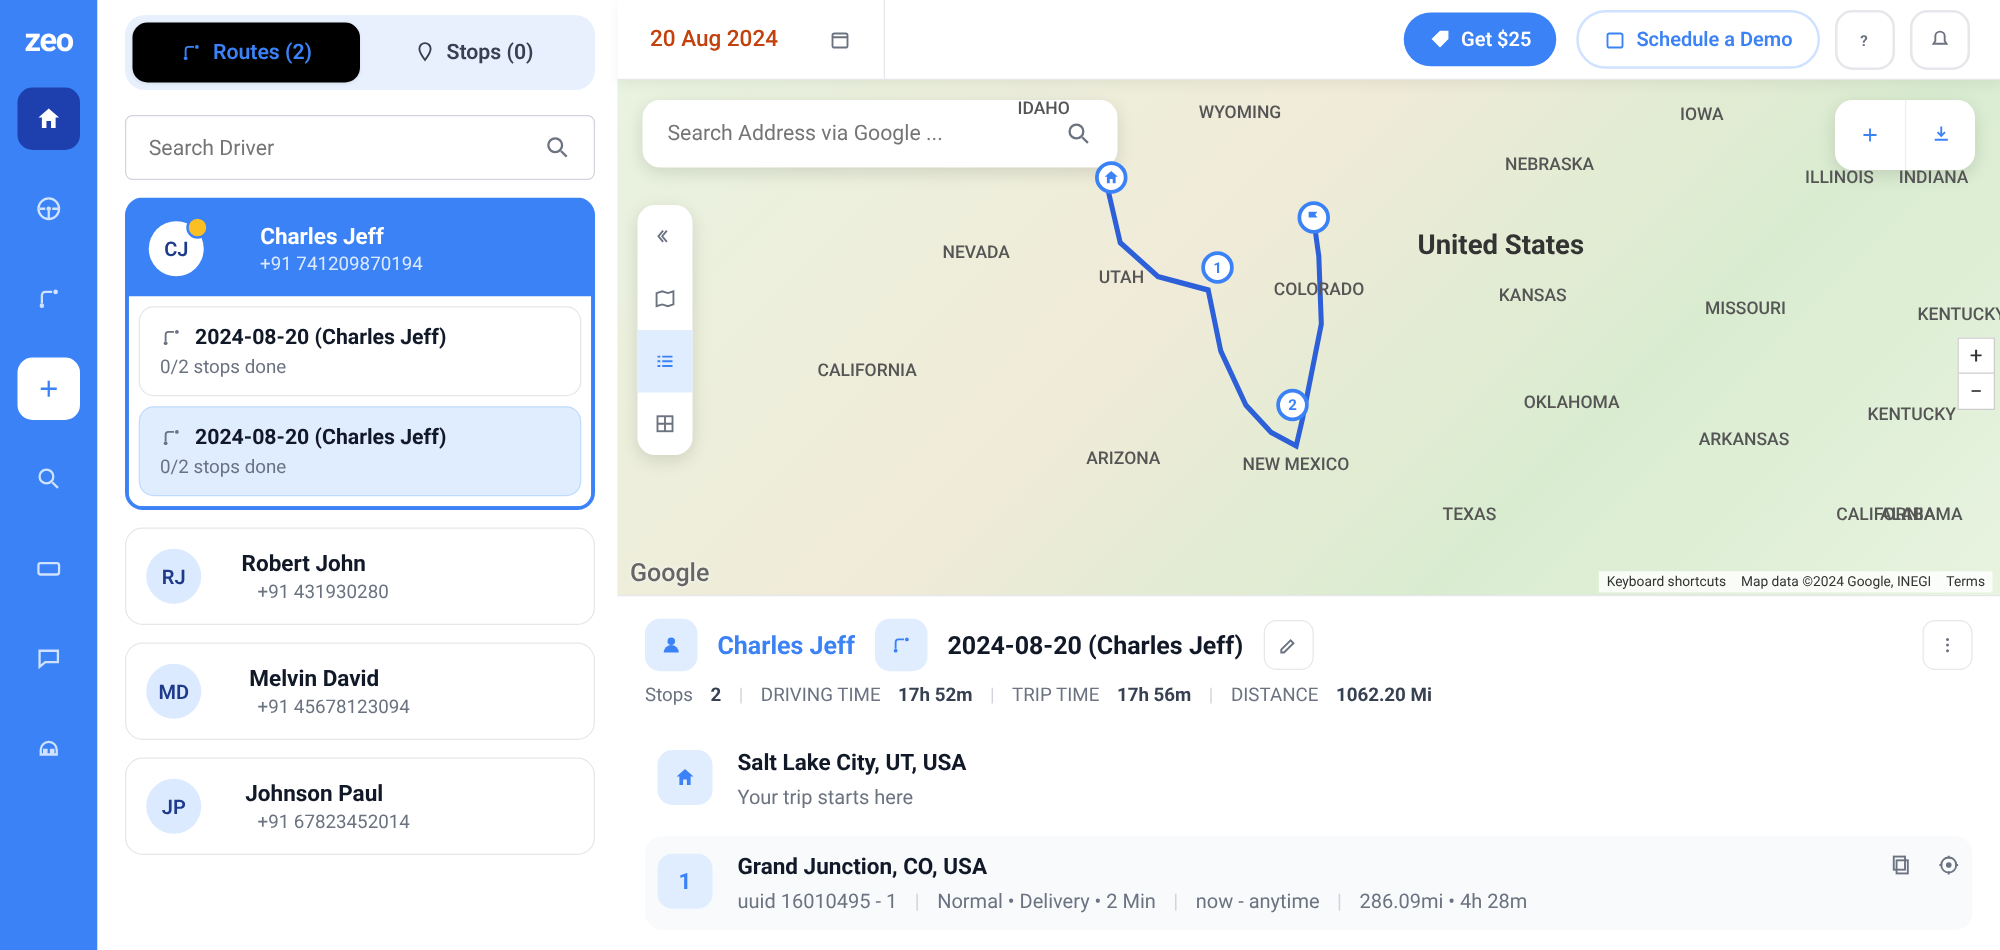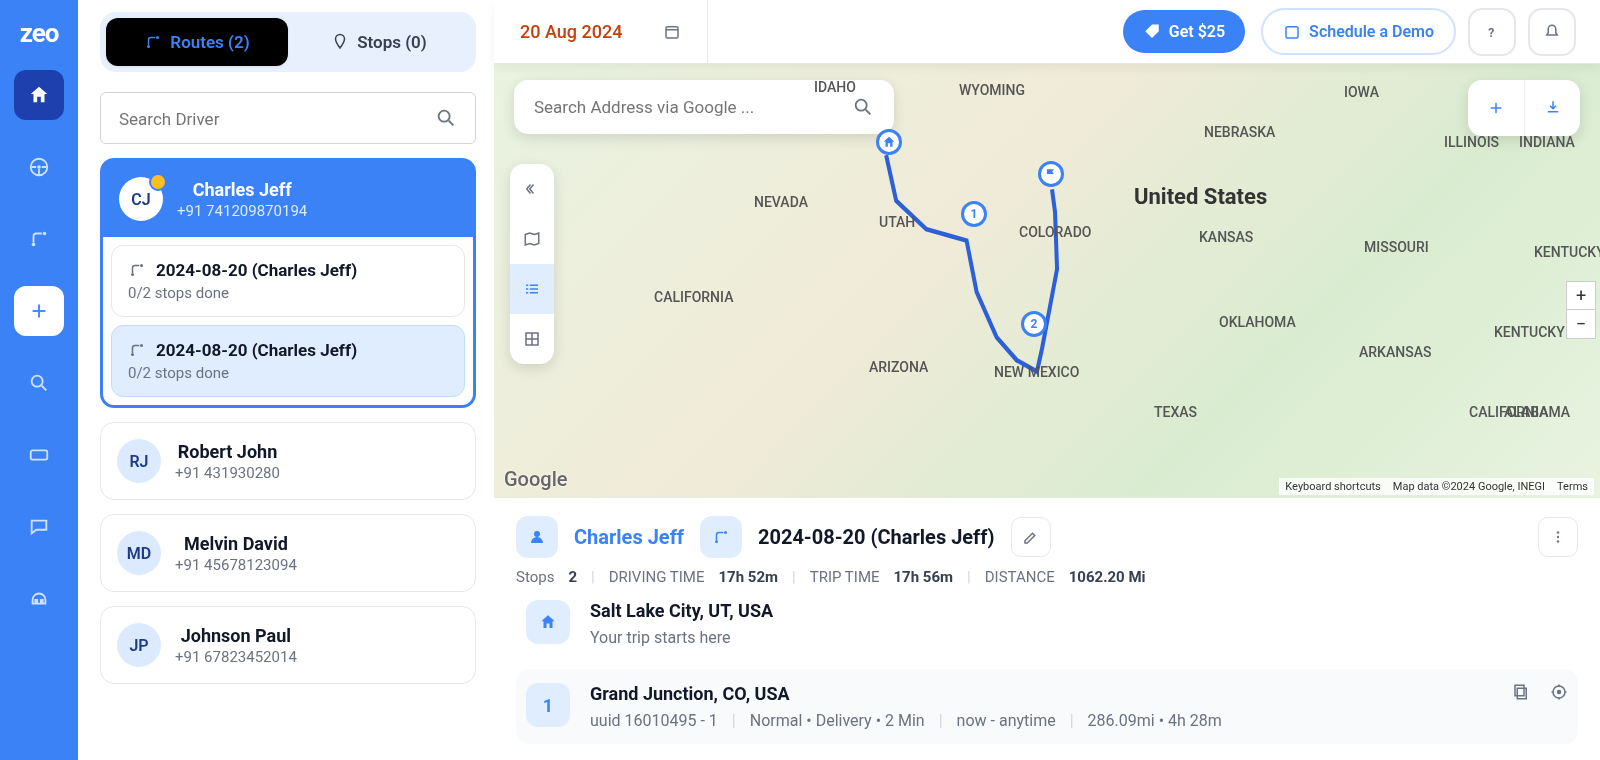--- a/index.html
+++ b/index.html
@@ -26,21 +26,21 @@
 
 .driver-card { border-radius: 14px; margin-bottom: 14px; overflow: hidden; }
 .driver-card.selected { background: #3b82f6; border: 3px solid #3b82f6; }
 .driver-card.plain { background: #fff; border: 1px solid #e5e7eb; }
 .driver-head { display: flex; align-items: center; padding: 16px 16px; gap: 14px; text-align: center; }
 .avatar { width: 44px; height: 44px; border-radius: 50%; background: #dbeafe; color: #1e3a8a; display: flex; align-items: center; justify-content: center; font-weight: 600; font-size: 16px; position: relative; }
 .driver-card.selected .avatar { background: #fff; color: #1e3a8a; }
 .star-badge { position: absolute; top: -4px; right: -4px; width: 18px; height: 18px; background: #fbbf24; border-radius: 50%; border: 2px solid #3b82f6; }
 .driver-name { font-size: 18px; font-weight: 700; }
 .driver-card.selected .driver-name { color: #fff; }
-.driver-phone { font-size: 15px; color: #6b7280; margin-top: 2px; }
+.driver-phone { font-size: 15px; color: #6b7280; margin-top: 2px; margin-left: 31px; }
 .driver-card.selected .driver-phone { color: #dbeafe; }
 
 .route-list { background: #fff; padding: 8px; display: flex; flex-direction: column; gap: 8px; }
 .route-item { border: 1px solid #e5e7eb; border-radius: 12px; padding: 14px 16px; cursor: pointer; }
 .route-item.sel { background: #e0edff; border-color: #bfdbfe; }
 .route-title { font-size: 17px; font-weight: 700; color: #111827; display: flex; align-items: center; gap: 10px; }
 .route-sub { font-size: 15px; color: #6b7280; margin-top: 4px; }
 
 
 .main { flex: 1; display: flex; flex-direction: column; position: relative; }
@@ -84,21 +84,21 @@
 .pin.flag svg{ width:14px; height:14px; fill:#3b82f6;}
 
 
 .detail { background: #fff; border-top: 1px solid #e5e7eb; padding: 18px 22px 8px 22px; }
 .detail-head { display: flex; align-items: center; gap: 16px; margin-bottom: 10px; }
 .chip { width: 42px; height: 42px; border-radius: 12px; background: #e0edff; color: #3b82f6; display: flex; align-items: center; justify-content: center; }
 .detail-name { color: #3b82f6; font-size: 20px; font-weight: 700; }
 .detail-route { font-size: 20px; font-weight: 700; color: #111827; }
 .edit-btn { width: 40px; height: 40px; border:1px solid #e5e7eb; border-radius:10px; display:flex; align-items:center; justify-content:center; color:#6b7280; cursor:pointer;}
 .more-btn { margin-left: auto; width: 40px; height: 40px; border:1px solid #e5e7eb; border-radius:10px; display:flex; align-items:center; justify-content:center; color:#6b7280; cursor:pointer;}
-.stats { font-size: 15px; color: #6b7280; display: flex; gap: 14px; align-items: center; margin-bottom: 0; }
+.stats { font-size: 15px; color: #6b7280; display: flex; gap: 14px; align-items: center; margin-bottom: 21px; }
 .stats b { color: #374151; font-weight: 700; }
 .sep { color: #d1d5db; }
 .stop-row { display: flex; align-items: flex-start; gap: 20px; padding: 14px 10px; border-radius: 14px; margin-bottom: 8px; }
 .stop-row.card { background:#f8fafc; }
 .stop-badge { width: 44px; height: 44px; border-radius: 12px; background: #e0edff; color: #3b82f6; display: flex; align-items: center; justify-content: center; font-weight: 700; font-size:18px;}
 .stop-title { font-size: 18px; font-weight: 700; color: #111827; }
 .stop-sub { font-size: 16px; color: #6b7280; margin-top: 7px; display: flex; gap: 14px; align-items: center; flex-wrap: wrap; }
 .row-actions { margin-left: auto; display: flex; gap: 20px; color: #6b7280; }
 .row-actions span { cursor:pointer; }
 

